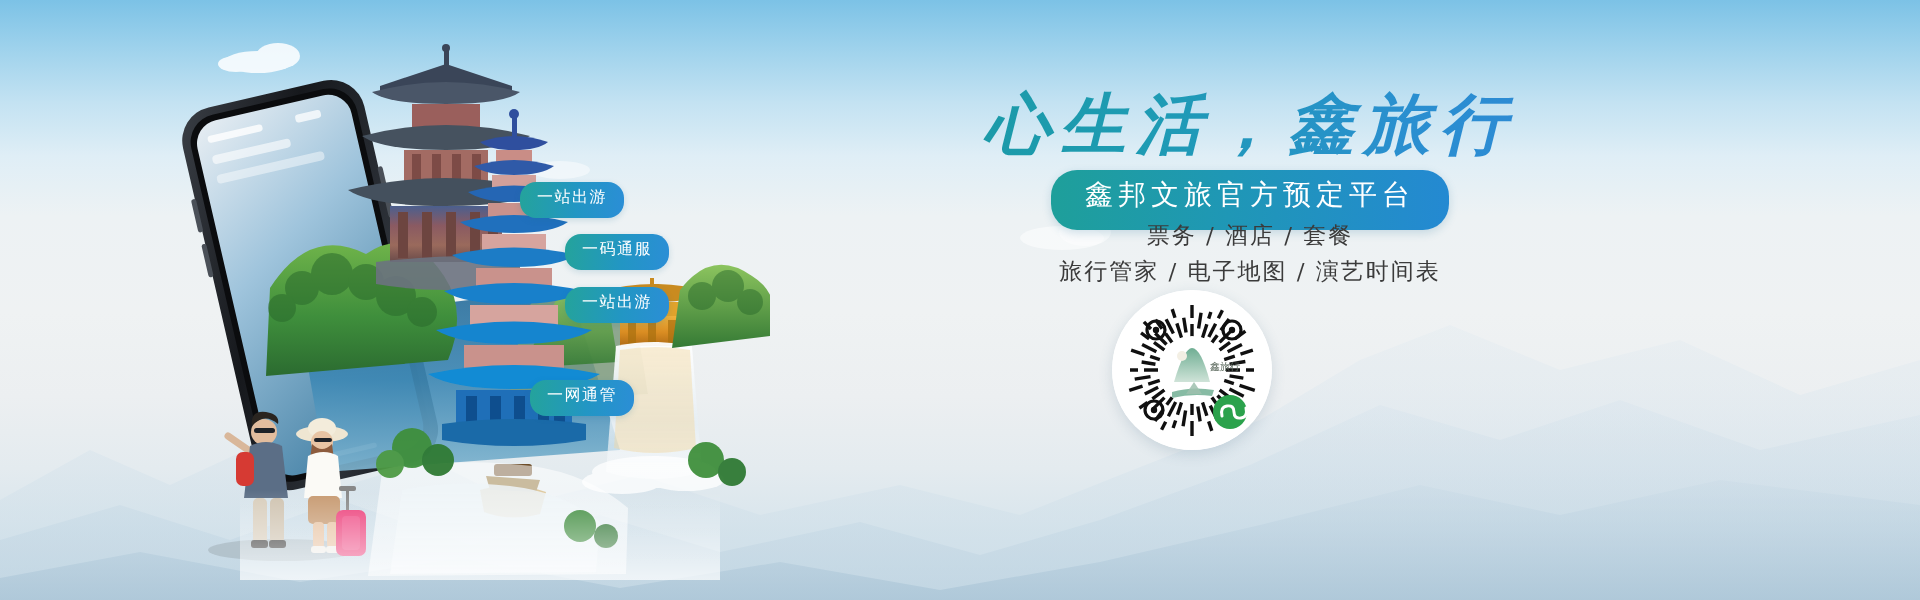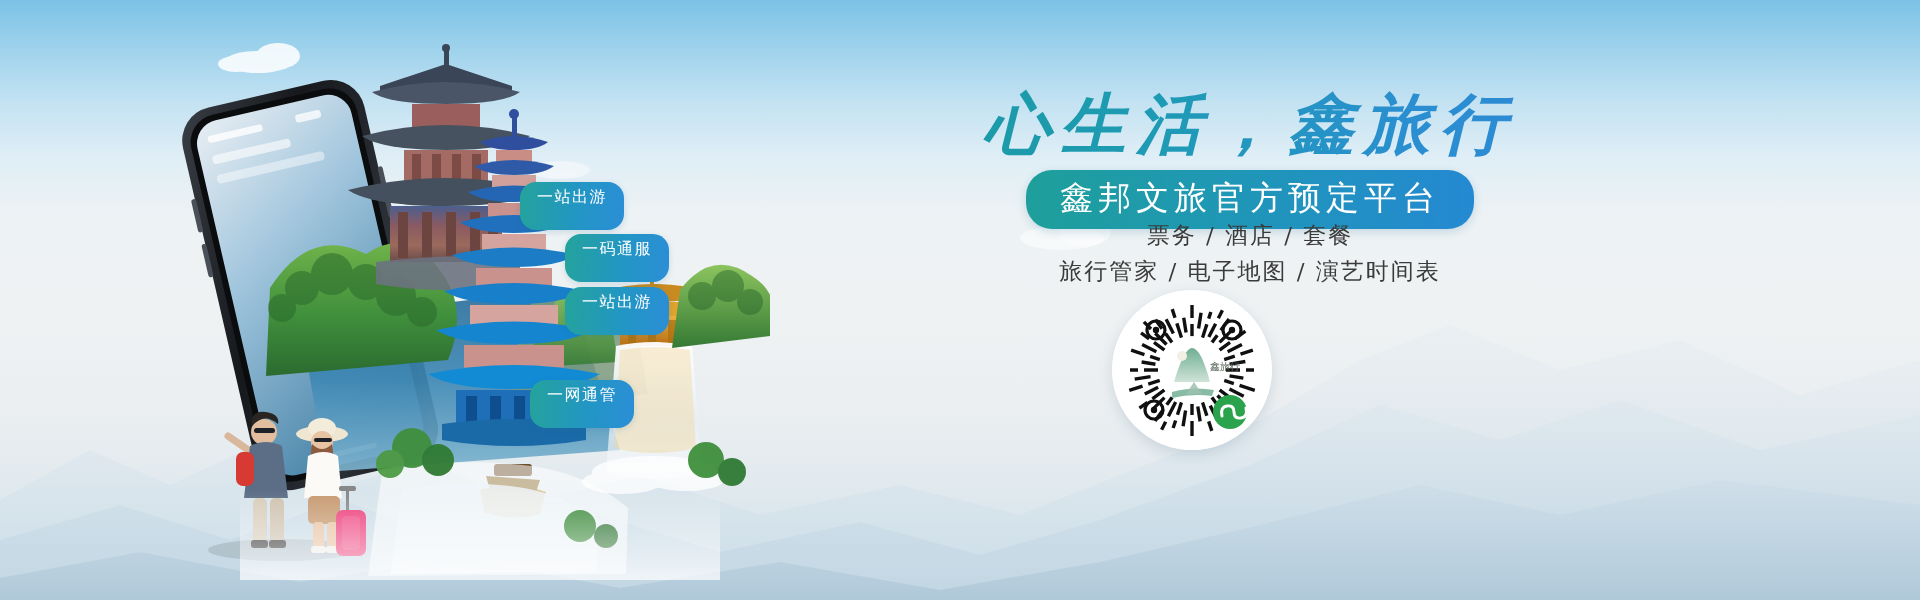--- a/index.html
+++ b/index.html
@@ -28,21 +28,21 @@
   .clouds{position:absolute;left:0;top:0;width:1920px;height:600px;pointer-events:none;}
 
   
   .art{position:absolute;left:150px;top:20px;width:620px;height:560px;}
   .art svg{display:block;}
 
   
   .features{position:absolute;left:520px;top:182px;width:300px;height:260px;}
   .feat-pill{
     position:absolute;
-    height:48px;line-height:30px;
+    height:36px;line-height:30px;
     padding:0 17px;
     border-radius:16px;
     color:#fff;
     font-size:16px;
     letter-spacing:1.5px;
     white-space:nowrap;
     background:linear-gradient(95deg,#24a39b 0%,#2296c4 55%,#2b8ed6 100%);
     box-shadow:0 2px 6px rgba(30,110,150,.18);
     font-family:"Liberation Sans","DejaVu Sans",sans-serif;
   }
@@ -63,25 +63,25 @@
     letter-spacing:10px;
     white-space:nowrap;
     background:linear-gradient(95deg,#1a9aa0 0%,#1e9bb4 38%,#2a8fd0 70%,#2f86d8 100%);
     -webkit-background-clip:text;background-clip:text;
     color:transparent;-webkit-text-fill-color:transparent;
     text-shadow:none;
   }
   .pill-wrap{position:absolute;left:0;top:110px;width:780px;text-align:center;}
   .brand-pill{
     display:inline-block;
-    padding:6px 34px 8px 34px;
+    padding:6px 34px 16px 34px;
     border-radius:26px;
     background:linear-gradient(92deg,#1e9f9a 0%,#1f97b6 45%,#2489d2 100%);
     color:#ffffff;
-    font-size:33px;
+    font-size:28px;
     letter-spacing:5px;
     white-space:nowrap;
     box-shadow:0 3px 10px rgba(30,110,150,.20);
     text-align:center;
   }
   .sub{
     position:absolute;left:0;width:780px;text-align:center;
     font-family:"DejaVu Serif","Liberation Serif",serif;
     color:#3b3b3b;font-size:23px;letter-spacing:2px;white-space:nowrap;
   }

